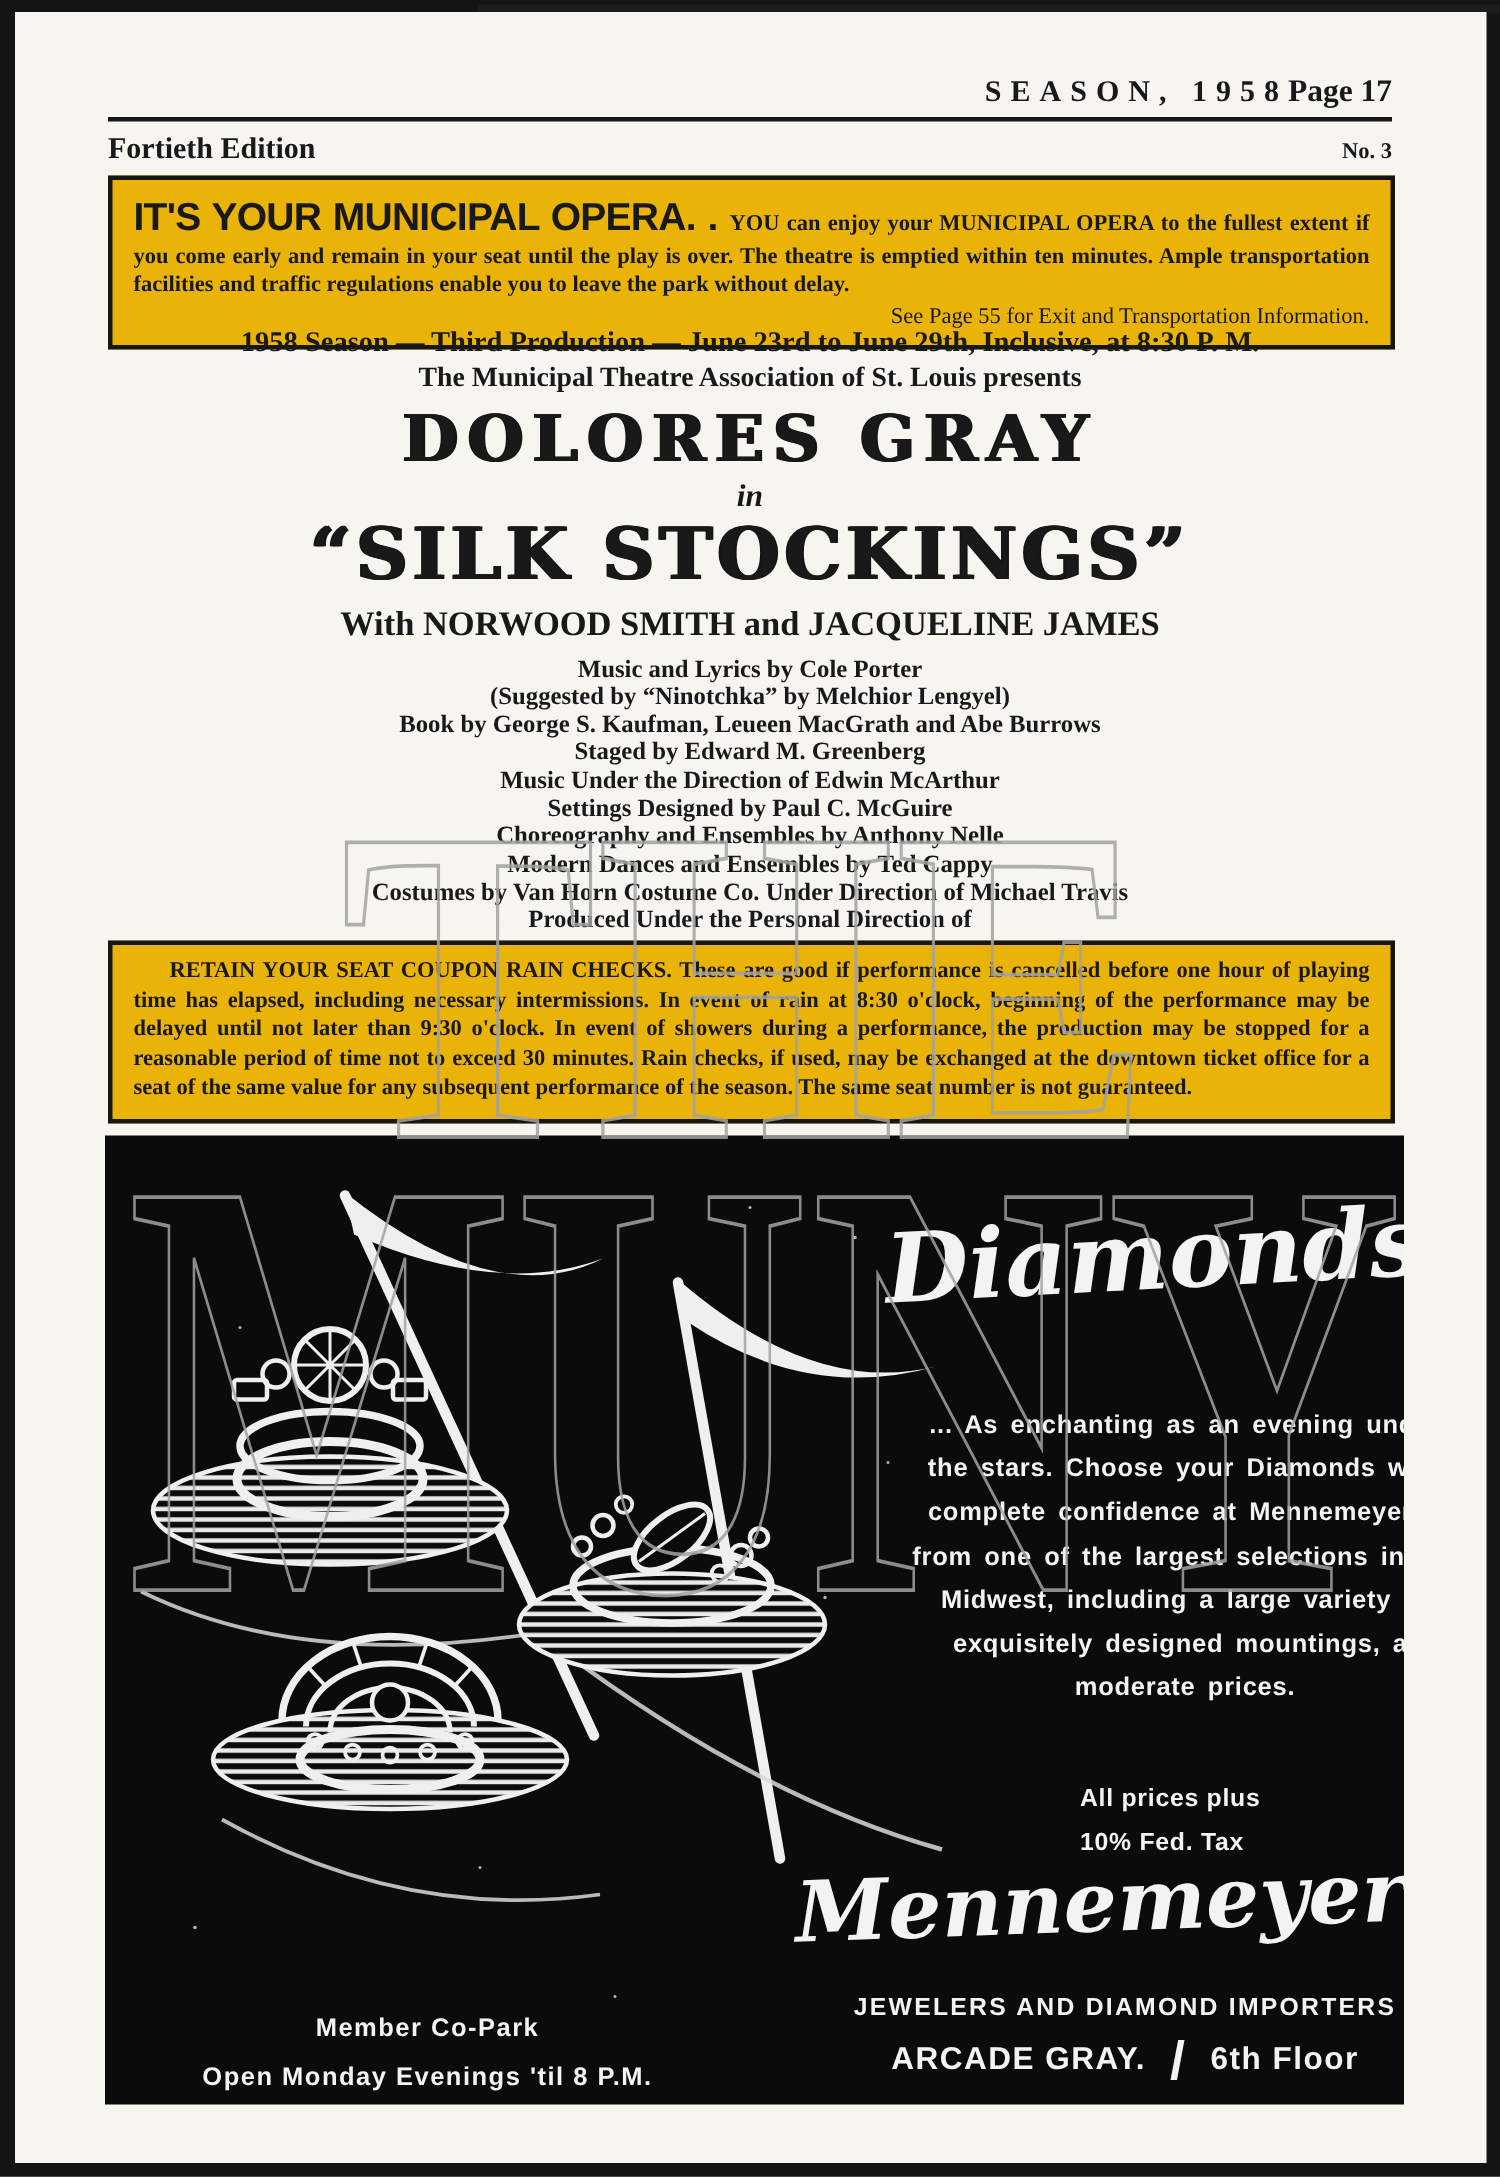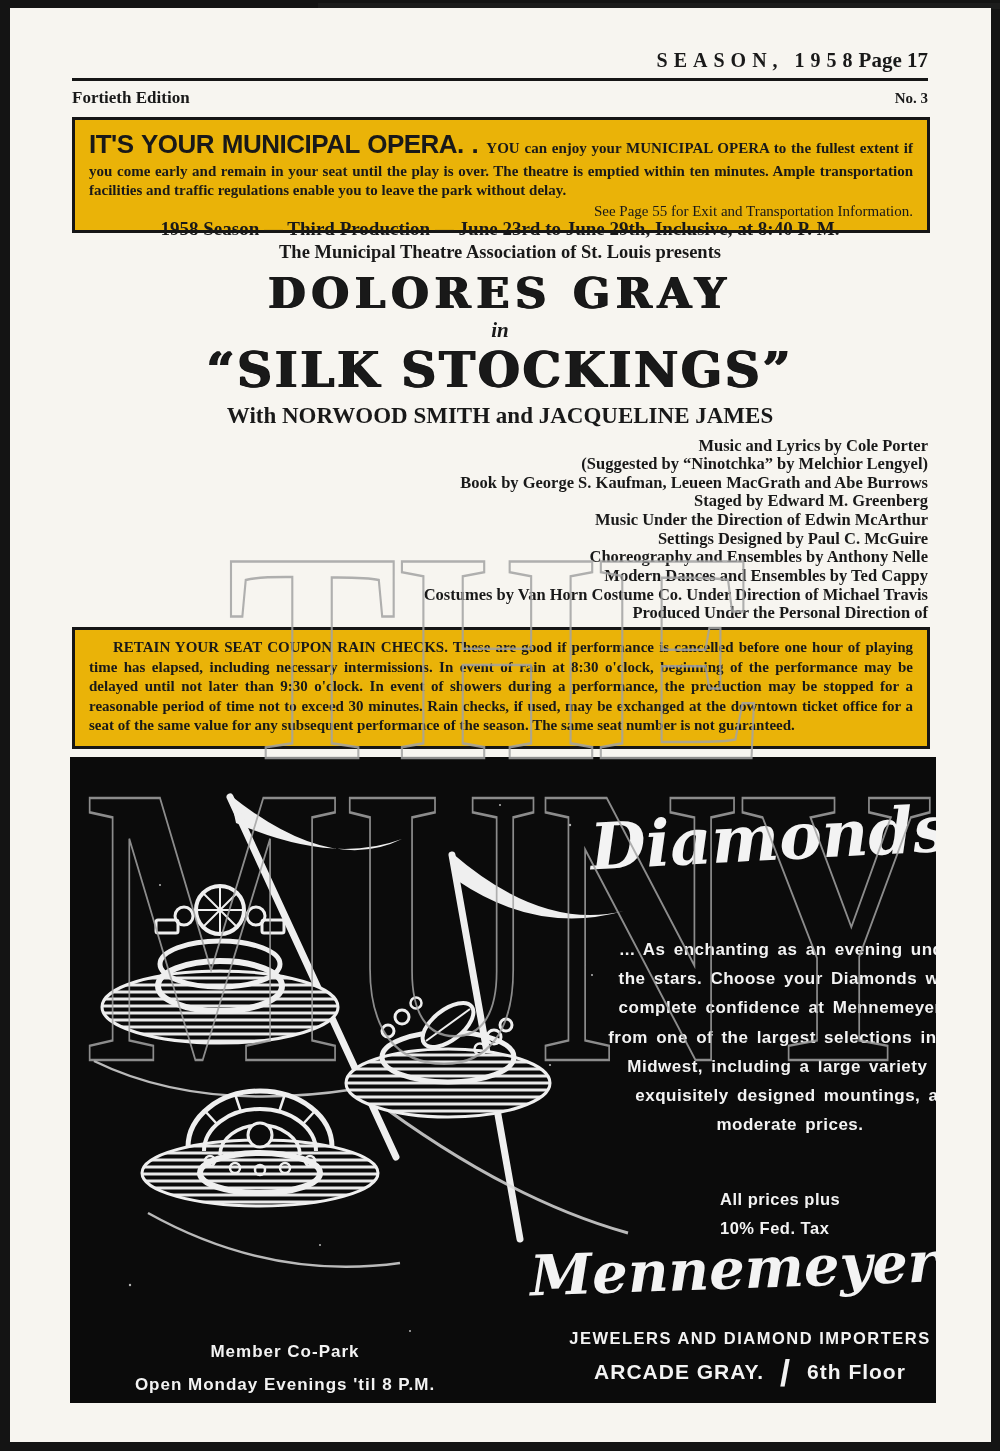--- a/index.html
+++ b/index.html
@@ -6,21 +6,21 @@
   .scan{position:relative;width:1000px;height:1451px;background:#141414;overflow:hidden;
         font-family:"Liberation Serif","DejaVu Serif",serif;color:#191919;}
   .page{position:absolute;left:10px;top:8px;width:981px;height:1434px;background:#f7f5f0;overflow:hidden;}
 
   
   .mast-row1{position:absolute;left:62px;top:40px;width:856px;display:flex;justify-content:flex-end;align-items:baseline;}
   .season{font-weight:bold;font-size:20px;letter-spacing:6px;}
   .pageno{font-weight:bold;font-size:21px;}
   .mast-rule{position:absolute;left:62px;top:70px;width:856px;height:3px;background:#161616;}
   .mast-row2{position:absolute;left:62px;top:80px;width:856px;display:flex;justify-content:space-between;align-items:baseline;}
-  .edition{font-weight:bold;font-size:17px;}
+  .edition{font-weight:bold;font-size:20px;}
   .issueno{font-weight:bold;font-size:15px;}
 
   
   .notice{position:absolute;left:62px;width:824px;border:3px solid #161616;background:#eab308;padding:8px 14px 10px;}
   .notice p{margin:0;text-align:justify;font-weight:bold;font-size:15px;line-height:1.3;}
   .box-opera{top:109px;}
   .opera-head{font-family:"Liberation Sans","DejaVu Sans",sans-serif;font-weight:bold;font-size:26px;letter-spacing:-0.5px;margin-right:8px;}
   .opera-foot{text-align:right;font-weight:normal;font-size:15px;margin-top:2px;}
   .box-rain{top:619px;}
   .box-rain p{text-indent:24px;font-size:15px;}
@@ -28,21 +28,21 @@
   
   .production{position:absolute;left:62px;top:210px;width:856px;text-align:center;}
   .p-season{font-weight:bold;font-size:19px;}
   .p-presents{font-weight:bold;font-size:18.5px;margin-top:2px;}
   .fat{font-family:"DejaVu Serif","Liberation Serif",serif;font-weight:bold;
        text-shadow:1px 0 #141414,-1px 0 #141414;}
   .p-star{font-size:43px;letter-spacing:6px;margin-top:8px;line-height:1.05;}
   .p-in{font-style:italic;font-weight:bold;font-size:21px;margin-top:2px;}
   .p-title{font-size:48px;letter-spacing:3px;line-height:1.05;margin-top:2px;}
   .p-with{font-weight:bold;font-size:23px;margin-top:7px;}
-  .credits{margin-top:8px;font-weight:bold;font-size:16.5px;line-height:1.13;text-align:right;}
+  .credits{margin-top:8px;font-weight:bold;font-size:16.5px;line-height:1.13;}
   .p-producer{font-weight:bold;font-size:27px;letter-spacing:3px;margin-top:3px;}
 
   
   .ad{position:absolute;left:60px;top:749px;width:866px;height:646px;background:#0b0b0b;color:#f3f3f3;overflow:hidden;}
   .ad .sans{font-family:"Liberation Sans","DejaVu Sans",sans-serif;font-weight:bold;}
   .ad-headline{position:absolute;left:520px;top:42px;width:400px;text-align:center;
        font-family:"DejaVu Serif",serif;font-style:italic;font-weight:bold;font-size:64px;
        transform:rotate(-3deg);white-space:nowrap;}
   .ad-headline::after{content:"";display:inline-block;width:86px;border-bottom:4px solid #f3f3f3;margin-left:6px;vertical-align:6px;}
   .ad-copy{position:absolute;left:535px;top:178px;width:370px;text-align:center;
@@ -79,21 +79,21 @@
       <span class="edition">Fortieth Edition</span>
       <span class="issueno">No. 3</span>
     </div>
 
     <div class="notice box-opera">
       <p><span class="opera-head">IT'S YOUR MUNICIPAL OPERA. .</span><span>YOU can enjoy your MUNICIPAL OPERA to the fullest extent if you come early and remain in your seat until the play is over. The theatre is emptied within ten minutes. Ample transportation facilities and traffic regulations enable you to leave the park without delay.</span></p>
       <div class="opera-foot">See Page 55 for Exit and Transportation Information.</div>
     </div>
 
     <div class="production">
-      <div class="p-season">1958 Season — Third Production — June 23rd to June 29th, Inclusive, at 8:40 P. M.</div>
+      <div class="p-season">1958 Season — Third Production — June 23rd to June 29th, Inclusive, at 8:30 P. M.</div>
       <div class="p-presents">The Municipal Theatre Association of St. Louis presents</div>
       <div class="p-star fat">DOLORES GRAY</div>
       <div class="p-in">in</div>
       <div class="p-title fat">“SILK STOCKINGS”</div>
       <div class="p-with">With NORWOOD SMITH and JACQUELINE JAMES</div>
       <div class="credits">
         <div>Music and Lyrics by Cole Porter</div>
         <div>(Suggested by “Ninotchka” by Melchior Lengyel)</div>
         <div>Book by George S. Kaufman, Leueen MacGrath and Abe Burrows</div>
         <div>Staged by Edward M. Greenberg</div>

